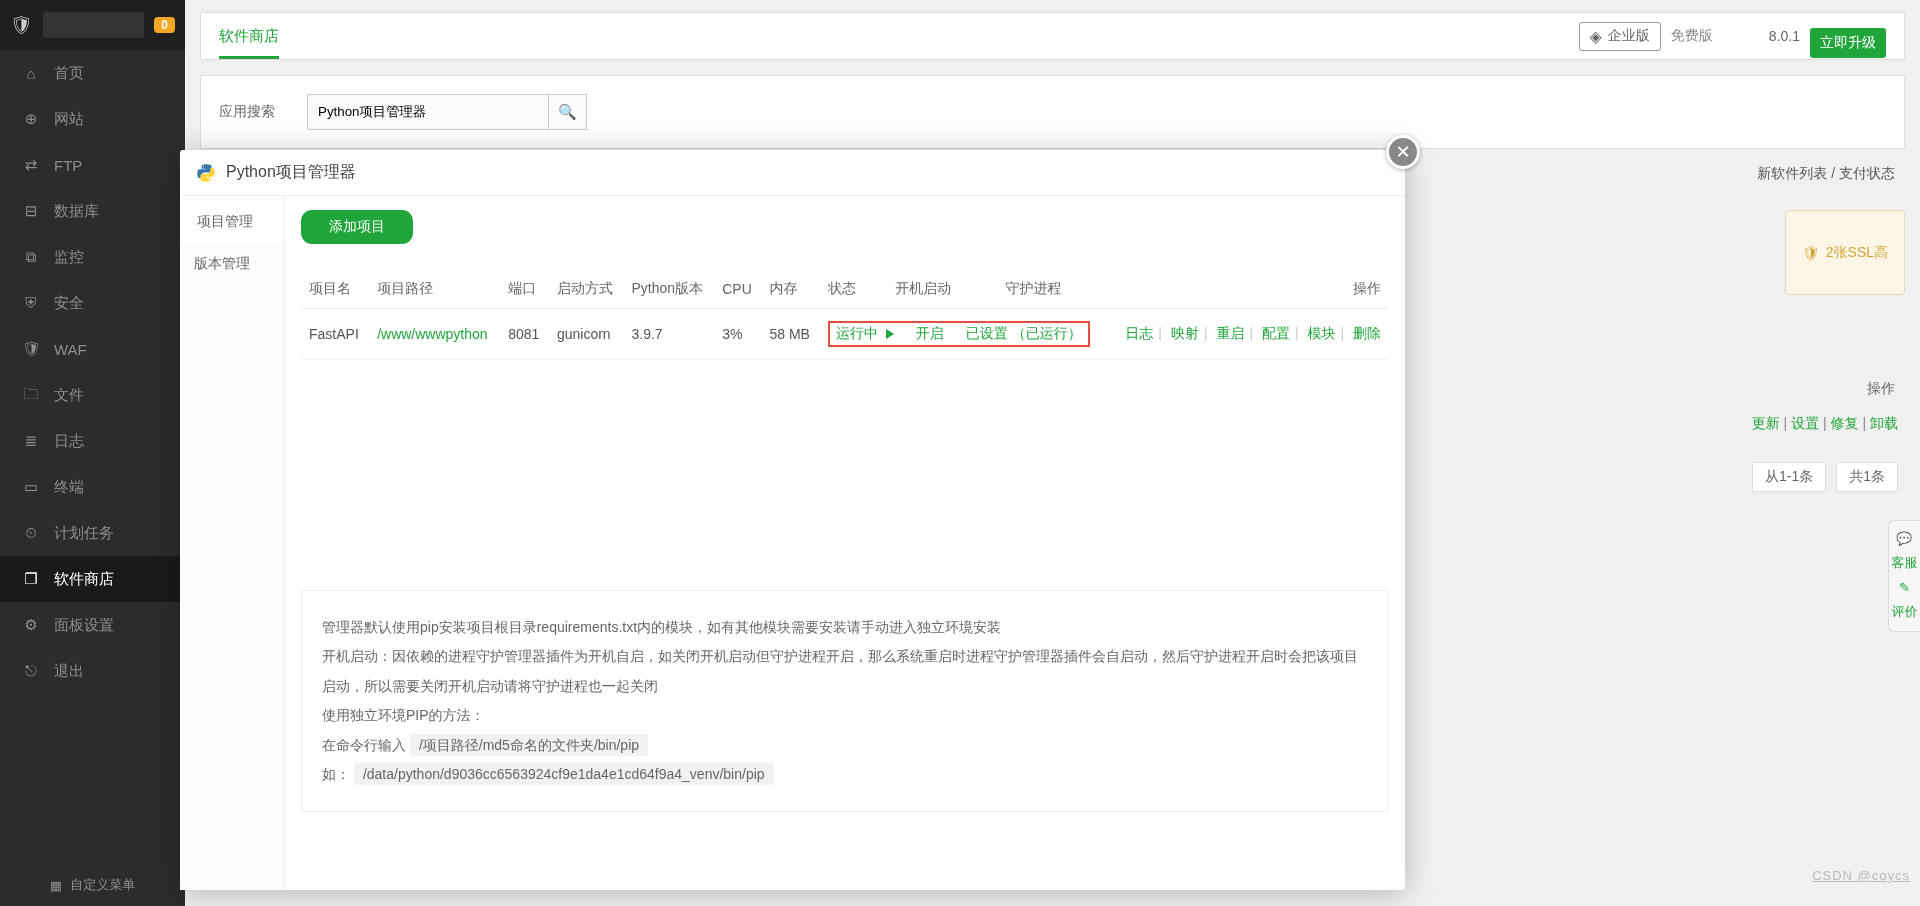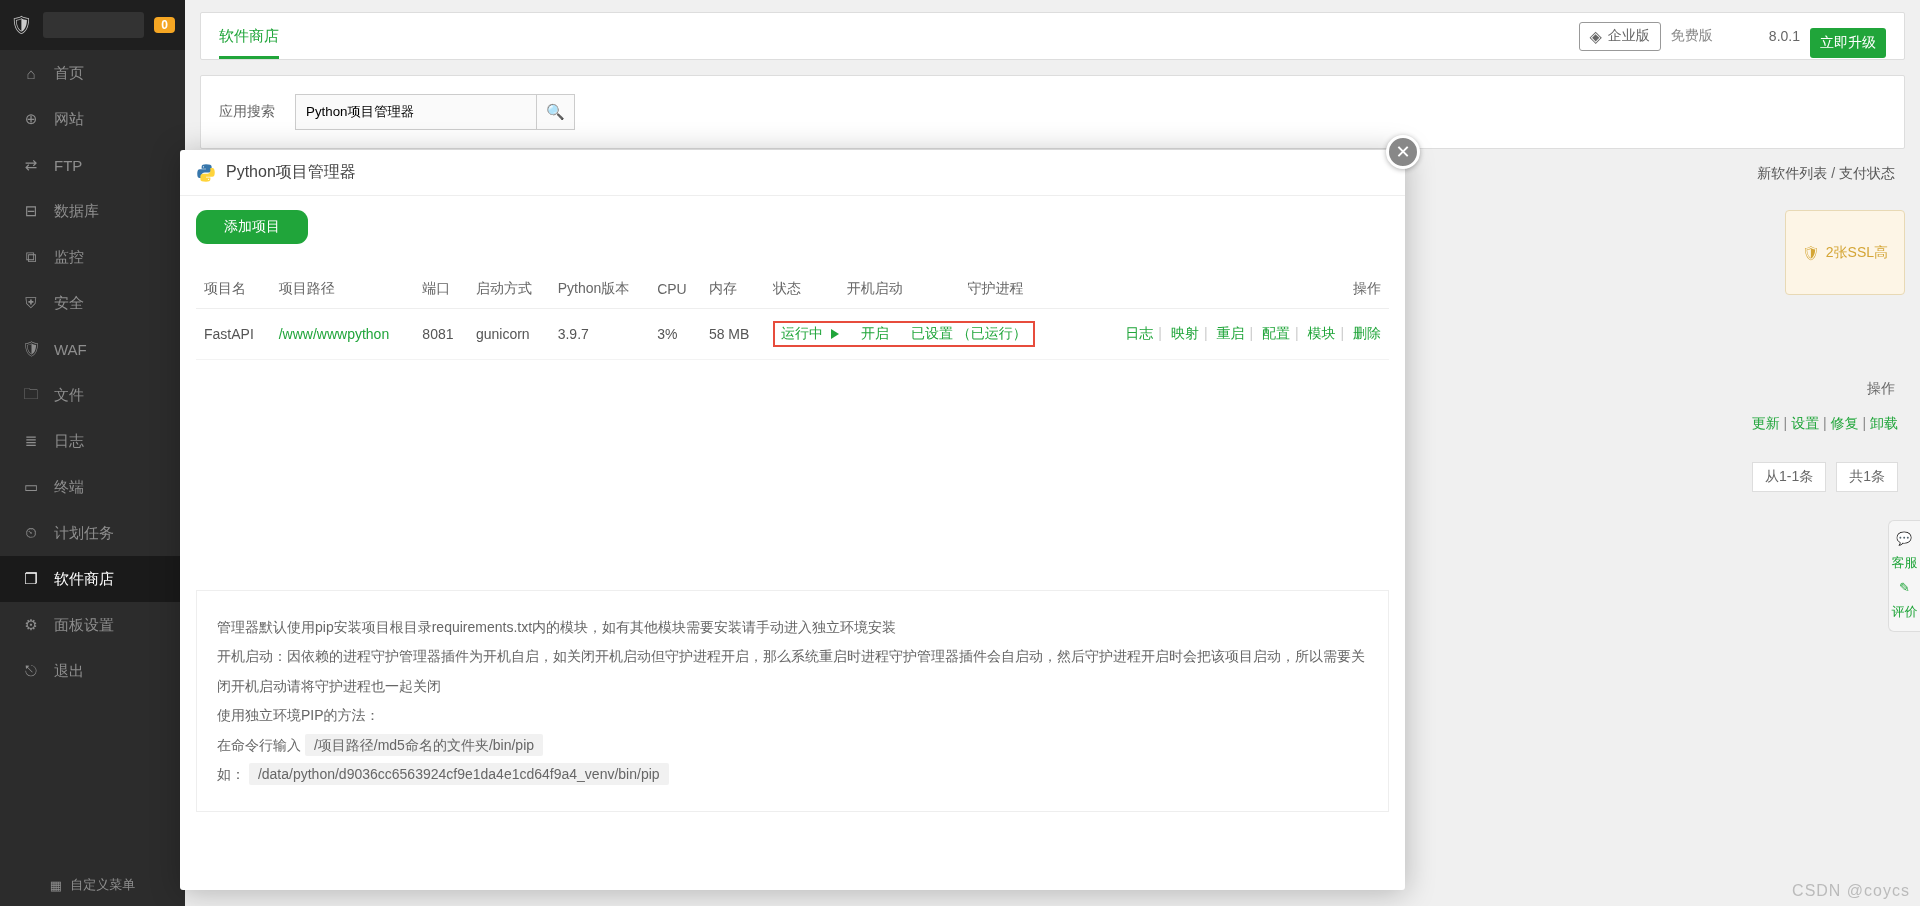--- a/index.html
+++ b/index.html
@@ -15,35 +15,35 @@
 .sb-custom{position:absolute;bottom:12px;left:0;width:100%;display:flex;align-items:center;justify-content:center;gap:8px;color:#8e8e8e;font-size:13px;}
 .main{position:absolute;left:185px;top:0;right:0;height:100%;padding:12px 15px;}
 .topbar{background:#fff;border:1px solid #ddd;border-radius:2px;height:48px;display:flex;align-items:center;padding:0 18px;margin-bottom:15px;}
 .tb-tab{color:#20a53a;font-size:15px;height:100%;display:flex;align-items:center;border-bottom:3px solid #20a53a;padding-top:3px;}
 .tb-right{margin-left:auto;display:flex;align-items:center;gap:10px;}
 .diamond-box{display:flex;align-items:center;gap:6px;border:1px solid #999;border-radius:3px;padding:4px 10px;color:#666;}
 .diamond{font-size:16px;}
 .grey-txt{color:#888;}
 .ver{color:#666;padding-left:46px;}
 .upgrade{background:#20a53a;color:#fff;padding:6px 10px;border-radius:3px;cursor:pointer;margin-top:14px;}
-.searchrow{background:#fff;border:1px solid #ddd;border-radius:2px;padding:18px;display:flex;align-items:center;gap:20px;margin-bottom:15px;}
+.searchrow{background:#fff;border:1px solid #ddd;border-radius:2px;padding:18px;display:flex;align-items:center;gap:32px;margin-bottom:15px;}
 .srch-lbl{color:#666;}
 .srch-wrap{display:flex;border:1px solid #ccc;}
 .srch-in{width:240px;height:34px;padding:0 10px;border:none;outline:none;background:#fafafa;}
 .srch-btn{width:38px;height:34px;border:none;border-left:1px solid #ccc;background:#fafafa;cursor:pointer;color:#666;font-size:15px;}
 .side-links{position:absolute;right:25px;top:165px;color:#666;}
 .side-links a{color:#555;text-decoration:none;}
 .ssl-card{position:absolute;right:15px;top:210px;width:120px;height:85px;background:#fdf5e6;border:1px solid #e8d9b5;border-radius:4px;display:flex;align-items:center;justify-content:center;gap:6px;color:#d4a535;font-size:14px;}
 .opcol{position:absolute;right:25px;top:380px;color:#666;}
 .act-links{position:absolute;right:22px;top:415px;color:#888;font-size:14px;}
 .act-links a{color:#20a53a;text-decoration:none;}
 .pager{position:absolute;right:22px;top:462px;display:flex;gap:10px;color:#666;}
 .pager span{border:1px solid #ddd;padding:5px 12px;background:#fff;}
 .floatbar{position:fixed;right:0;top:520px;width:32px;background:#f6f6f6;border:1px solid #ddd;border-right:none;border-radius:6px 0 0 6px;display:flex;flex-direction:column;align-items:center;padding:10px 0;gap:8px;color:#20a53a;font-size:13px;}
-.watermark{position:fixed;right:10px;bottom:6px;color:#bbb;font-size:16px;letter-spacing:1px;}
+.watermark{position:fixed;right:10px;bottom:23px;color:#bbb;font-size:13px;letter-spacing:1px;text-decoration:underline;}
 .modal{position:absolute;left:180px;top:150px;width:1225px;height:740px;background:#fff;box-shadow:0 3px 30px rgba(0,0,0,.25);border-radius:3px;}
 .m-head{height:46px;border-bottom:1px solid #eee;display:flex;align-items:center;padding:0 16px;gap:10px;}
 .pylogo{width:20px;height:20px;}
 .m-title{font-size:16px;color:#444;}
 .m-close{position:absolute;right:-15px;top:-15px;width:34px;height:34px;border-radius:50%;background:#888;color:#fff;display:flex;align-items:center;justify-content:center;font-size:18px;cursor:pointer;border:3px solid #fff;box-shadow:0 1px 5px rgba(0,0,0,.3);}
 .m-body{display:flex;height:calc(100% - 46px);}
 .m-side{width:105px;border-right:1px solid #eee;background:#fcfcfc;padding-top:5px;}
 .m-side-item{padding:12px 14px;color:#666;cursor:pointer;font-size:14px;}
 .m-side-item.active{background:#fff;border-left:3px solid transparent;}
 .m-main{flex:1;padding:14px 16px;overflow:auto;}
@@ -186,20 +186,24 @@
     <svg class="pylogo" viewBox="0 0 32 32">
         <path fill="#3776ab" d="M16 2c-4 0-7 1-7 4v3h7v1H6c-3 0-4 3-4 7s1 7 4 7h3v-4c0-3 2-5 5-5h7c2 0 4-2 4-4V6c0-3-3-4-9-4zm-4 3a1 1 0 110 2 1 1 0 010-2z"></path>
         <path fill="#ffd43b" d="M16 30c4 0 7-1 7-4v-3h-7v-1h10c3 0 4-3 4-7s-1-7-4-7h-3v4c0 3-2 5-5 5h-7c-2 0-4 2-4 4v5c0 3 3 4 9 4zm4-3a1 1 0 110-2 1 1 0 010 2z"></path>
       </svg>
     <span class="m-title">Python项目管理器</span>
   </div>
   <div class="m-close">
     <span>✕</span>
   </div>
   <div class="m-body">
+    <div class="m-side" id="m-side">
+        <div class="m-side-item active">项目管理</div>
+        <div class="m-side-item">版本管理</div>
+      </div>
     <div class="m-main">
       <button class="add-btn">添加项目</button>
       <table>
         <thead>
             <tr>
           <th>项目名</th>
           <th>项目路径</th>
           <th>端口</th>
           <th>启动方式</th>
           <th>Python版本</th>

